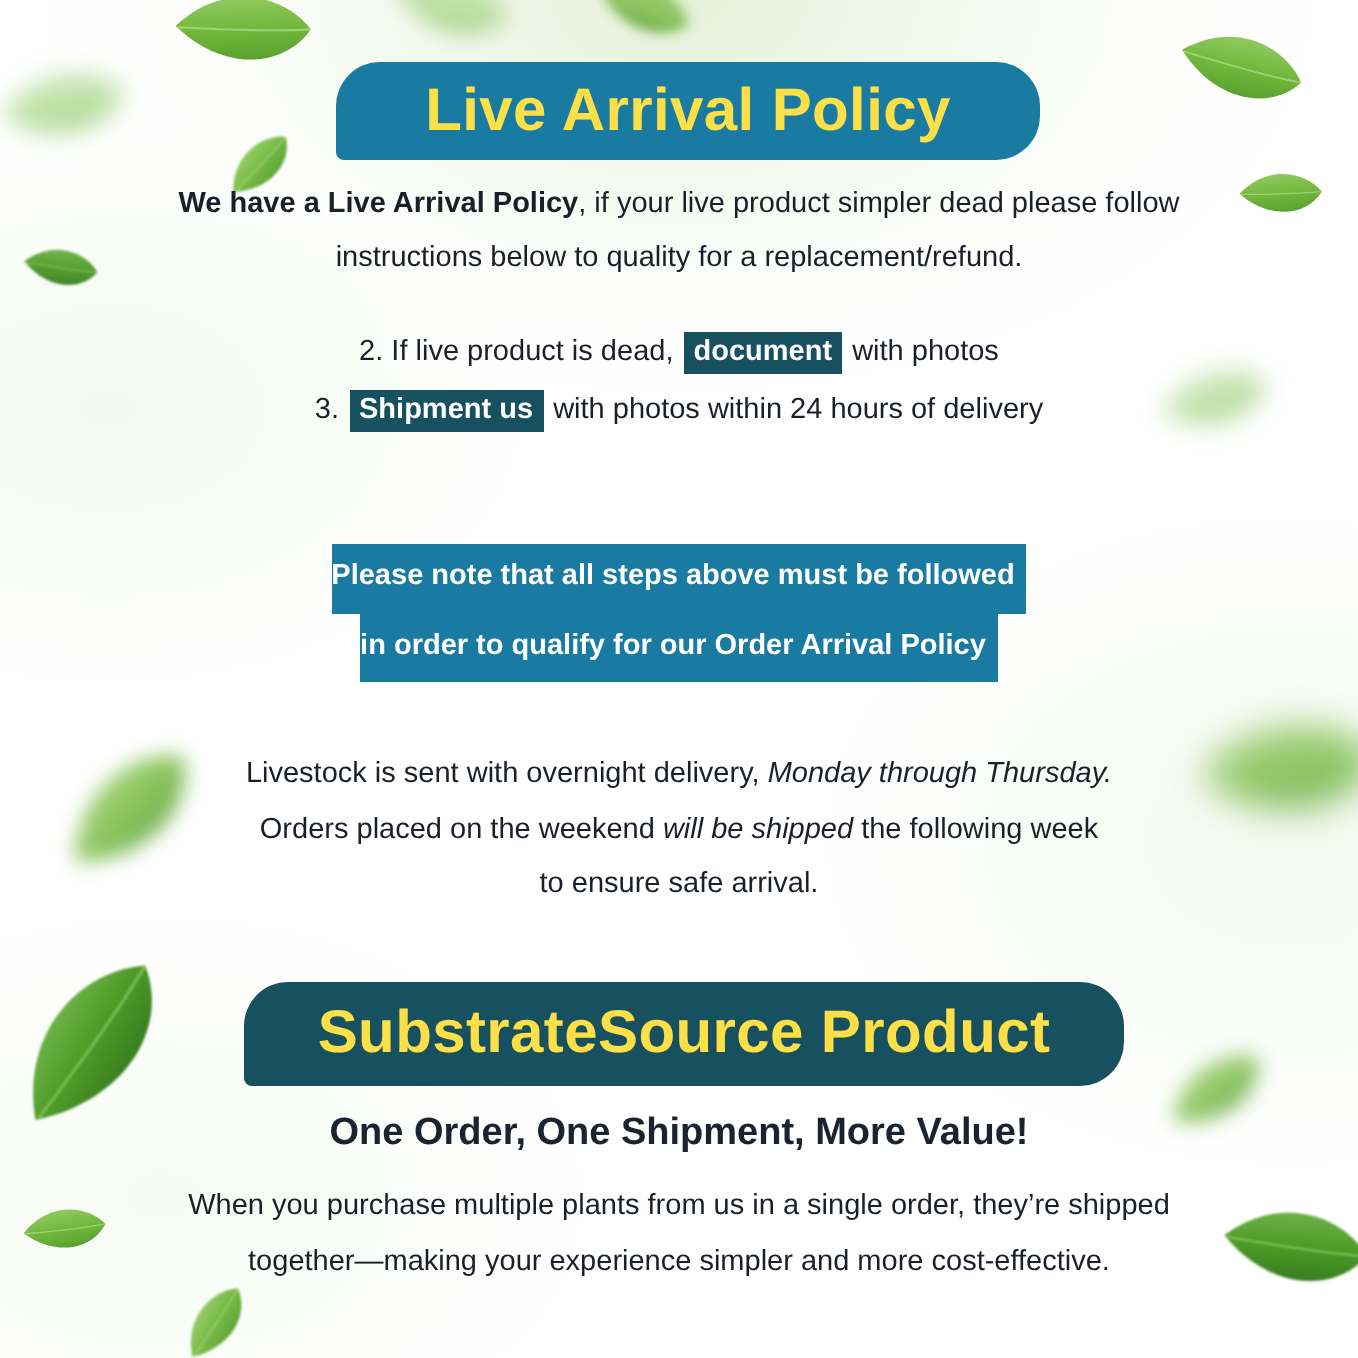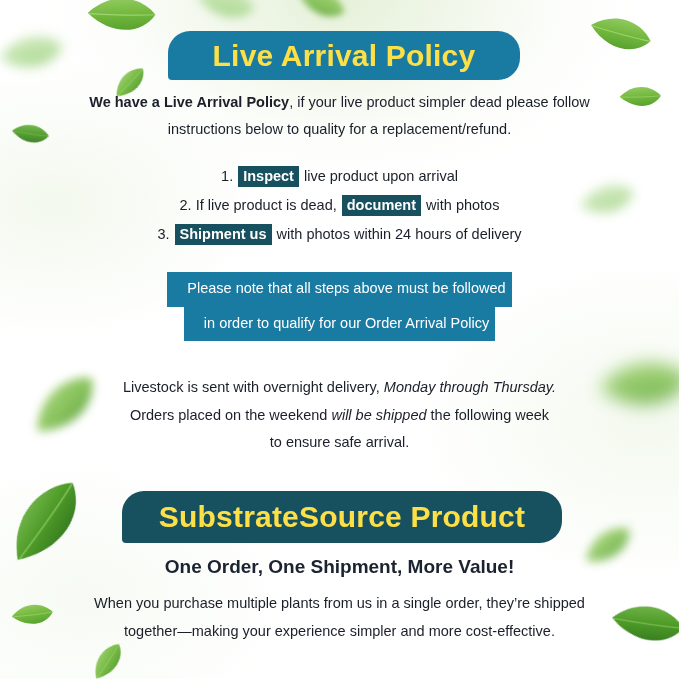--- a/index.html
+++ b/index.html
@@ -111,22 +111,22 @@
     top: 272px;
     width: 559px;
     text-align: center;
     font-size: 14.5px;
     line-height: 2.05;
   }
   .note-line {
     display: inline-block;
     background: #1a7ba2;
     color: #ffffff;
-    font-weight: normal;
-    padding: 2px 6px 3px 20px;
+    font-weight: bold;
+    padding: 2px 6px 3px 0;
     white-space: nowrap;
   }
 
   .shipping {
     position: absolute;
     left: 60px;
     top: 374px;
     width: 559px;
     text-align: center;
     font-size: 14.5px;
@@ -379,25 +379,20 @@
       <span>Live Arrival Policy</span>
     </div>
 
     <div class="intro">
       <div><b>We have a Live Arrival Policy</b><span>, if your live product simpler dead please follow</span></div>
       <div>instructions below to quality for a replacement/refund.</div>
     </div>
 
     <div class="steps">
 
-      <div class="step">
-        <span>1.</span>
-        <span class="chip-dark">Inspect</span>
-        <span>live product upon arrival</span>
-      </div>
 
       <div class="step">
         <span>2.</span>
         <span>If live product is dead,</span>
         <span class="chip-dark">document</span>
         <span>with photos</span>
       </div>
 
       <div class="step">
         <span>3.</span>

